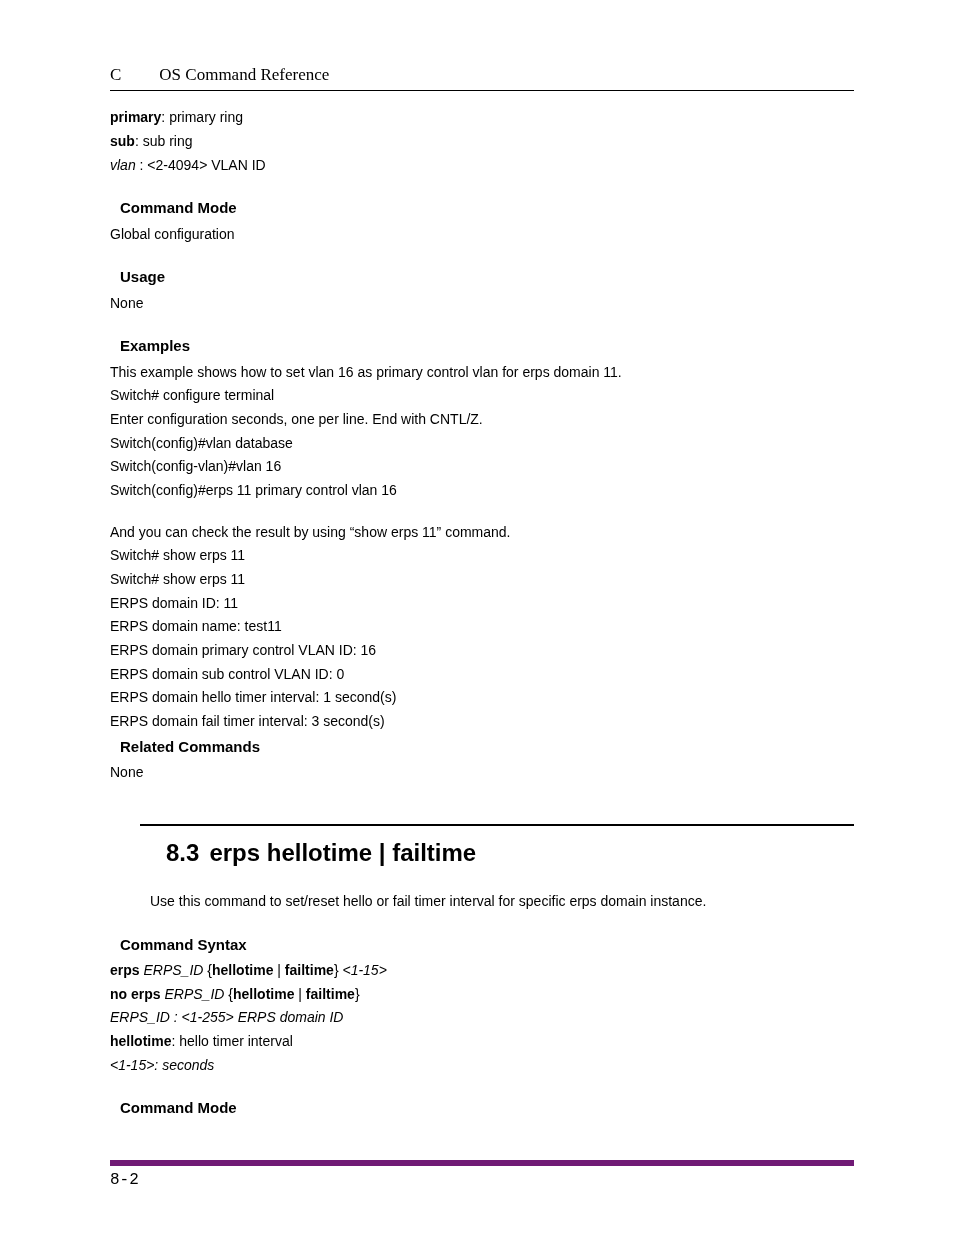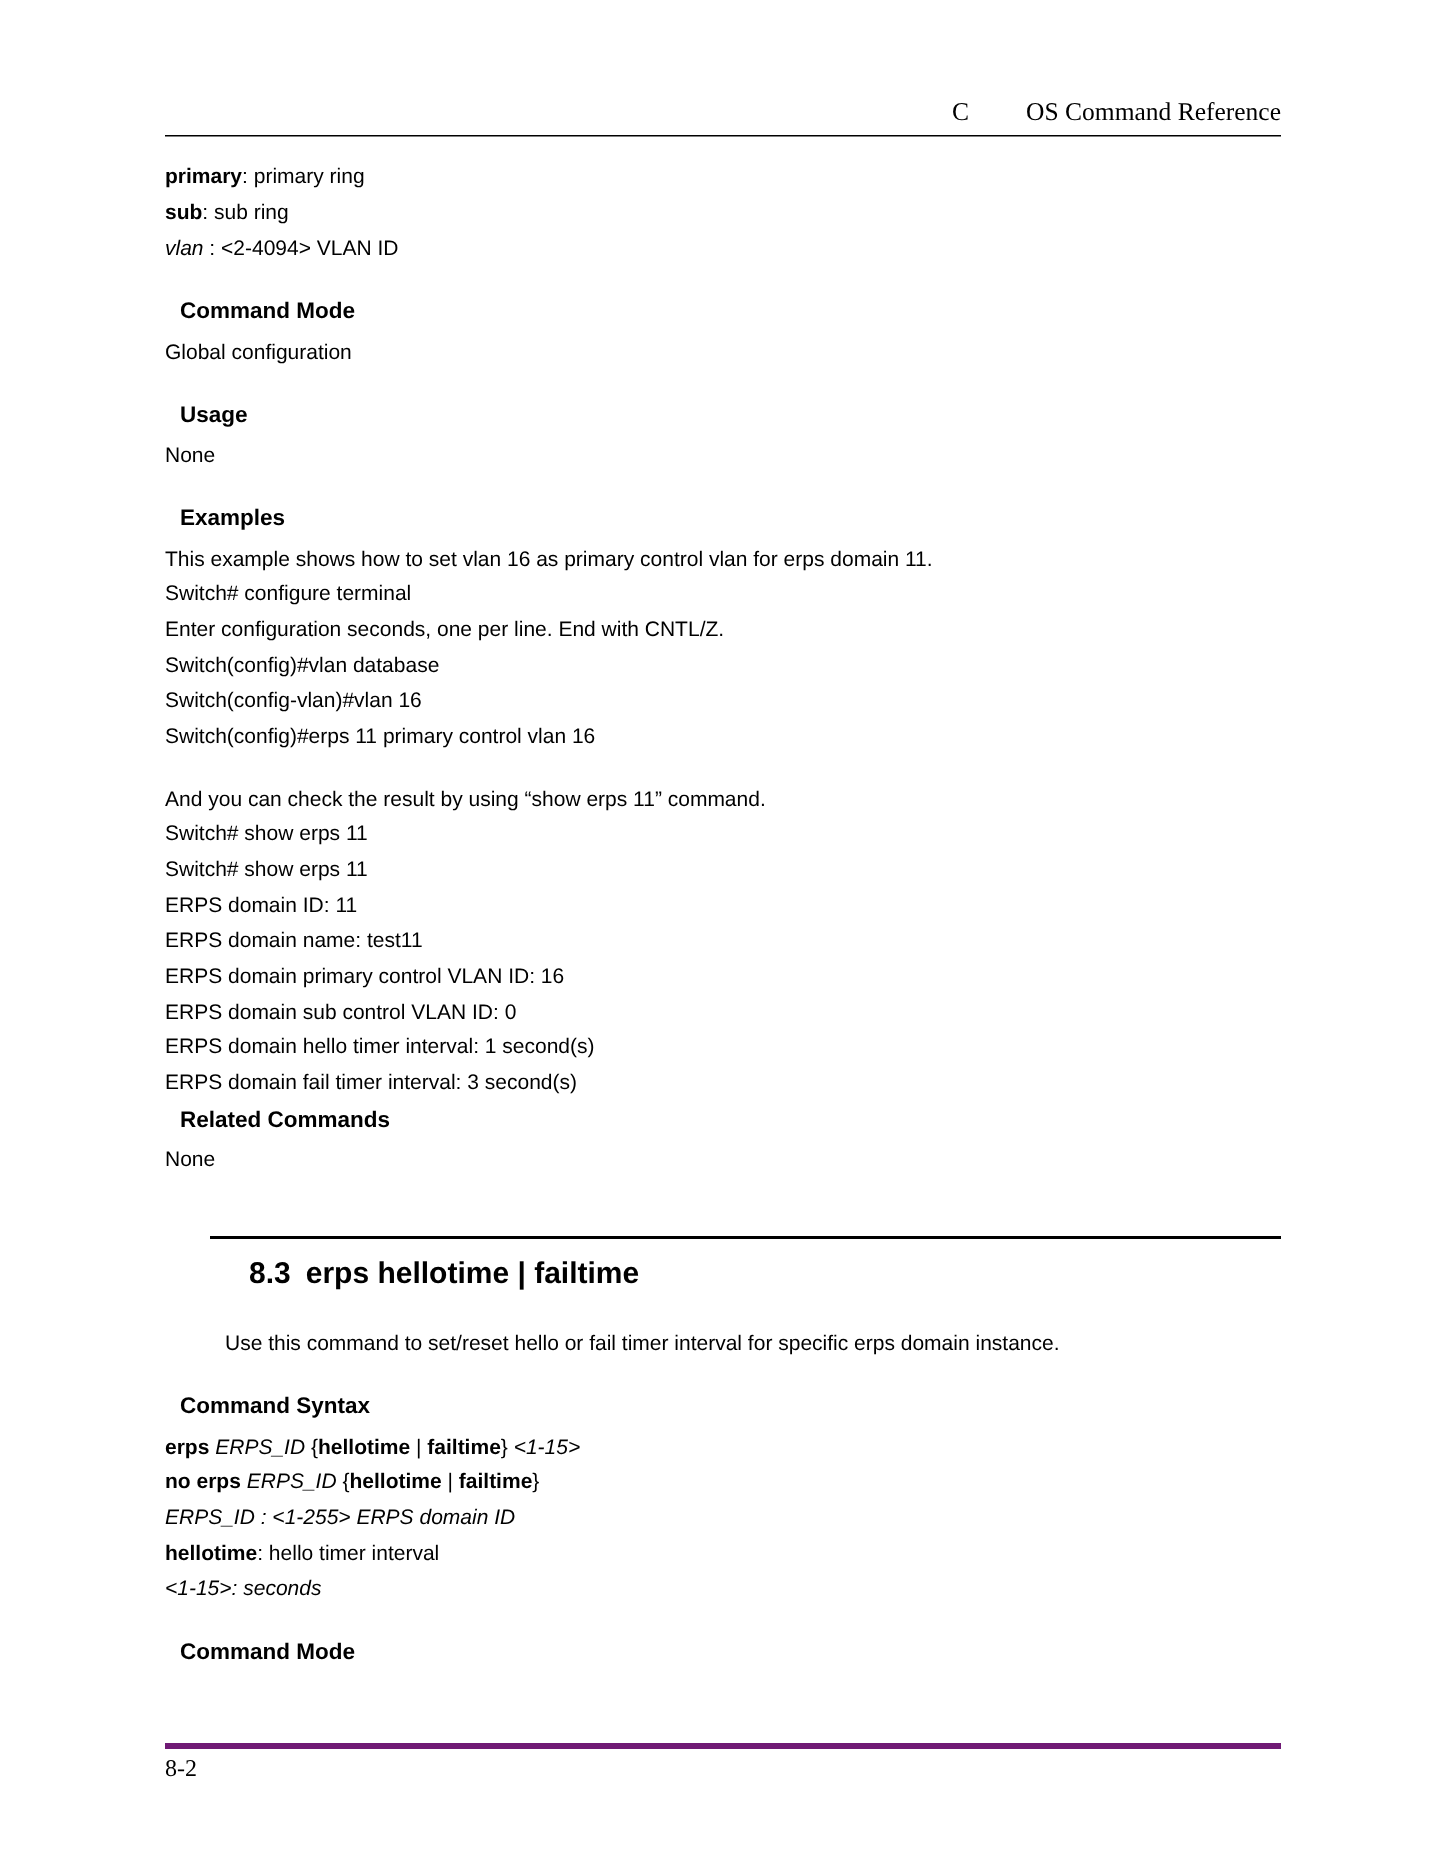--- a/index.html
+++ b/index.html
@@ -16,21 +16,20 @@
     box-sizing: border-box;
     padding: 62px 100px 30px 110px;
     position: relative;
   }
   .running-head {
     font-family: "Times New Roman", Times, serif;
     font-size: 17px;
     border-bottom: 1px solid #000;
     padding-bottom: 2px;
     margin-bottom: 16px;
-    text-align: right;
   }
   .running-head .rh-letter {
     display: inline-block;
     margin-right: 38px;
   }
   .block { }
   .line { margin: 2px 0; }
   .b { font-weight: bold; }
   .i { font-style: italic; }
   .h3 {
@@ -41,31 +40,31 @@
     margin-left: 10px;
   }
   .spacer { height: 16px; }
   .sec-rule {
     border: none;
     border-top: 2px solid #000;
     margin: 40px 0 8px 30px;
   }
   .h2 {
     font-weight: bold;
-    font-size: 20px;
+    font-size: 24px;
     margin: 8px 0 20px 56px;
   }
   .h2 .secnum { margin-right: 10px; }
   .desc { margin: 4px 0 20px 40px; }
   .footer {
     position: absolute;
     left: 110px; right: 100px;
     bottom: 42px;
-    border-top: 4px solid #701a75;
-    font-family: Liberation Serif, serif;
+    border-top: 6px solid #701a75;
+    font-family: Liberation Mono, monospace;
     font-size: 16px;
     padding-top: 2px;
   }
 </style>
 </head>
 <body>
 
 <div class="page">
 
   <div class="running-head">

